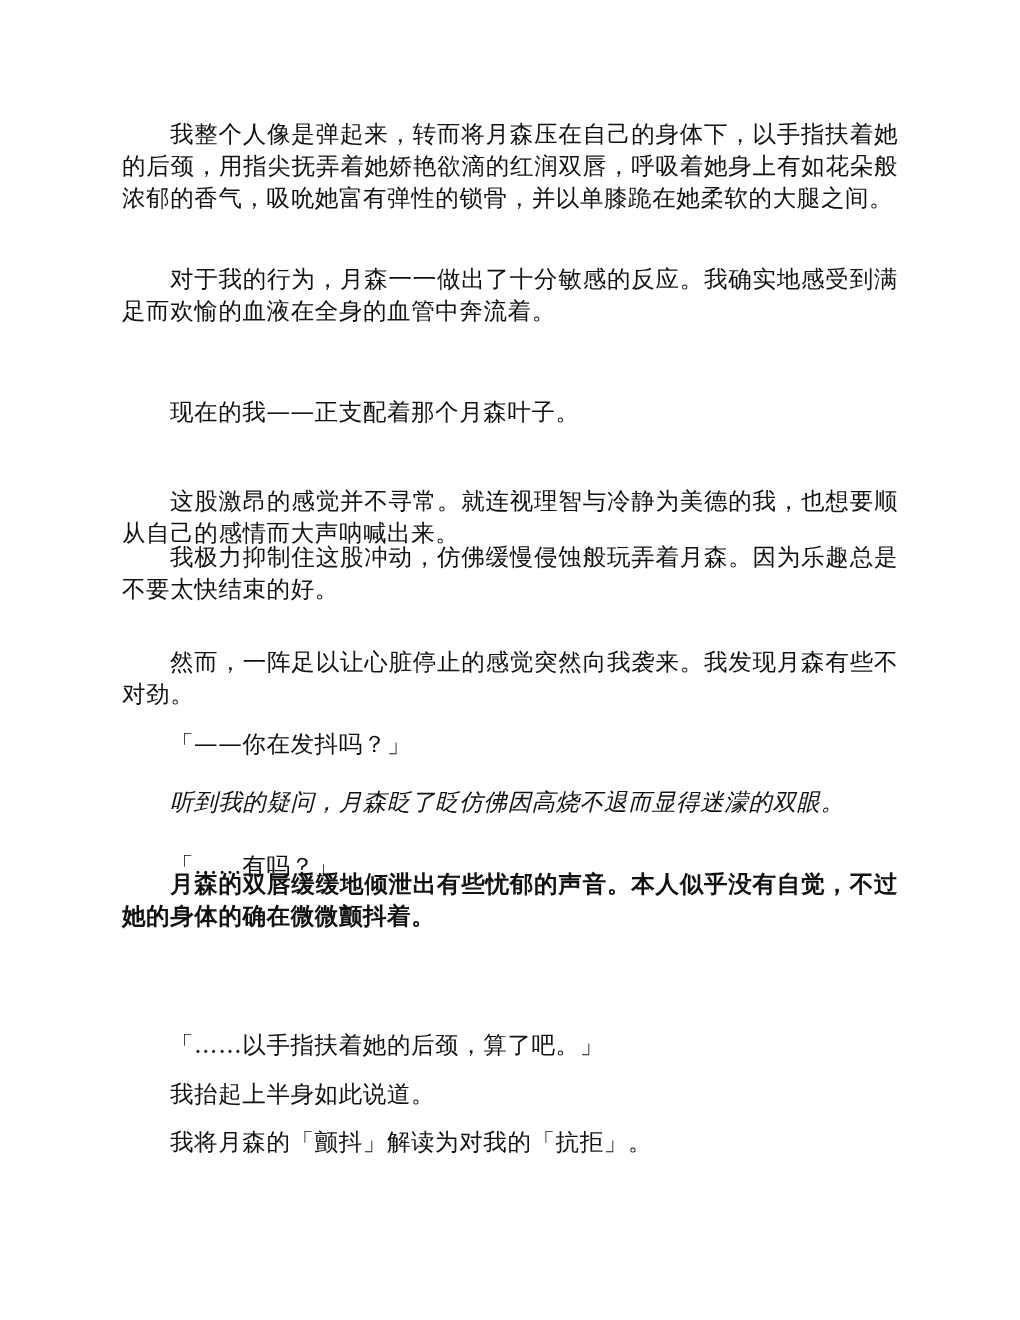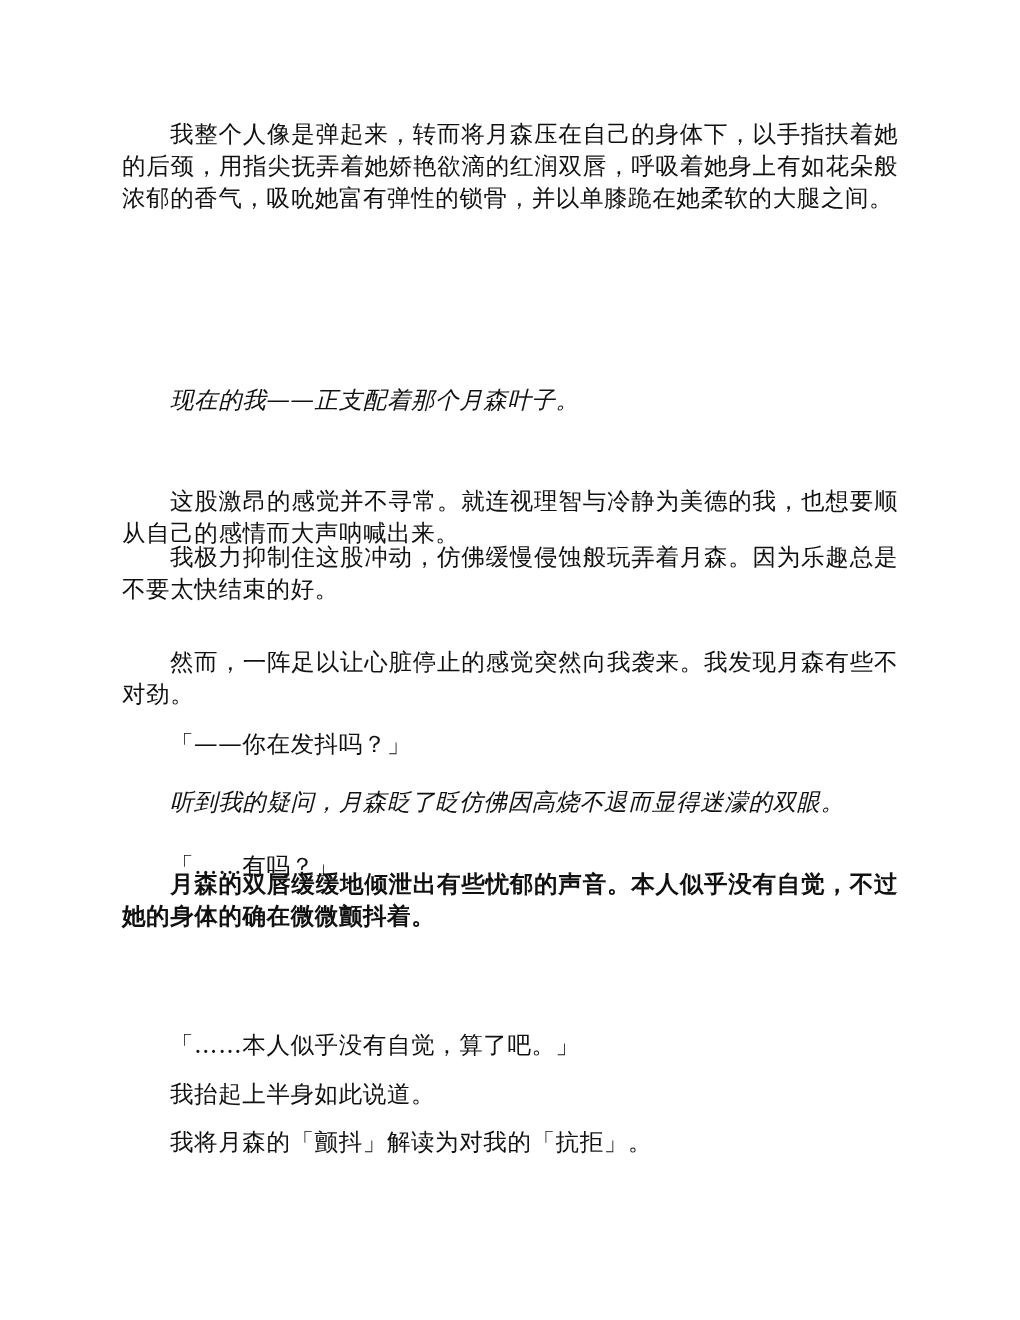--- a/index.html
+++ b/index.html
@@ -38,24 +38,25 @@
     }
     .para.dialogue {
       text-indent: 48px;
     }
   </style>
 </head>
 <body>
 
 <div class="page">
   <p class="para" style="top:118px;">我整个人像是弹起来，转而将月森压在自己的身体下，以手指扶着她的后颈，用指尖抚弄着她娇艳欲滴的红润双唇，呼吸着她身上有如花朵般浓郁的香气，吸吮她富有弹性的锁骨，并以单膝跪在她柔软的大腿之间。</p>
-  <p class="para" style="top:384px;font-style:italic;">现在的我——正支配着那个月森叶子。</p>
+  <p class="para" style="top:263px;">对于我的行为，月森一一做出了十分敏感的反应。我确实地感受到满足而欢愉的血液在全身的血管中奔流着。</p>
+  <p class="para" style="top:396px;">现在的我——正支配着那个月森叶子。</p>
   <p class="para" style="top:485px;">这股激昂的感觉并不寻常。就连视理智与冷静为美德的我，也想要顺从自己的感情而大声呐喊出来。</p>
   <p class="para" style="top:541px;">我极力抑制住这股冲动，仿佛缓慢侵蚀般玩弄着月森。因为乐趣总是不要太快结束的好。</p>
   <p class="para dialogue" style="top:728px;">「——你在发抖吗？」</p>
   <p class="para" style="top:646px;">然而，一阵足以让心脏停止的感觉突然向我袭来。我发现月森有些不对劲。</p>
   <p class="para" style="top:786px;font-style:italic;">听到我的疑问，月森眨了眨仿佛因高烧不退而显得迷濛的双眼。</p>
   <p class="para dialogue" style="top:823px;margin-top:27px;">「……有吗？」</p>
   <p class="para" style="top:868px;font-weight:bold;">月森的双唇缓缓地倾泄出有些忧郁的声音。本人似乎没有自觉，不过她的身体的确在微微颤抖着。</p>
-  <p class="para dialogue" style="top:1029px;">「……本人似乎没有自觉，算了吧。」</p>
+  <p class="para dialogue" style="top:1029px;">「……以手指扶着她的后颈，算了吧。」</p>
   <p class="para" style="top:1078px;">我抬起上半身如此说道。</p>
   <p class="para" style="top:1126px;">我将月森的「颤抖」解读为对我的「抗拒」。</p>
 </div>
 
 </body></html>

